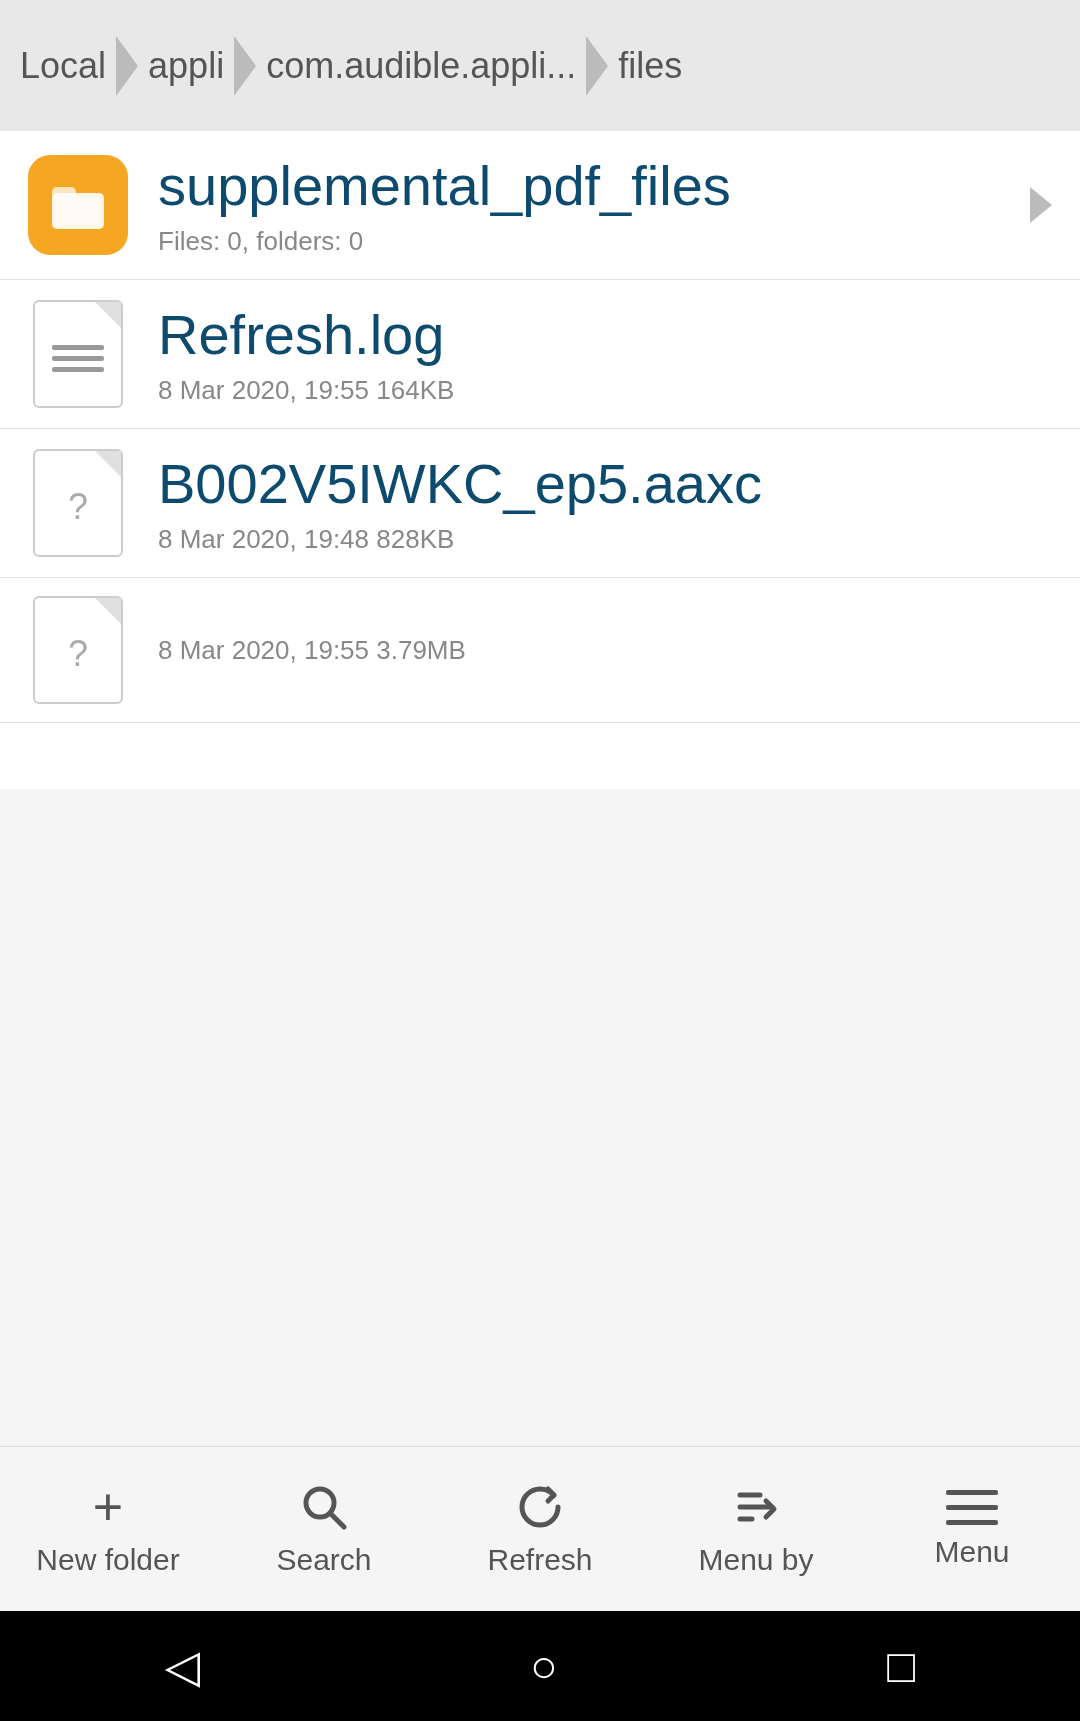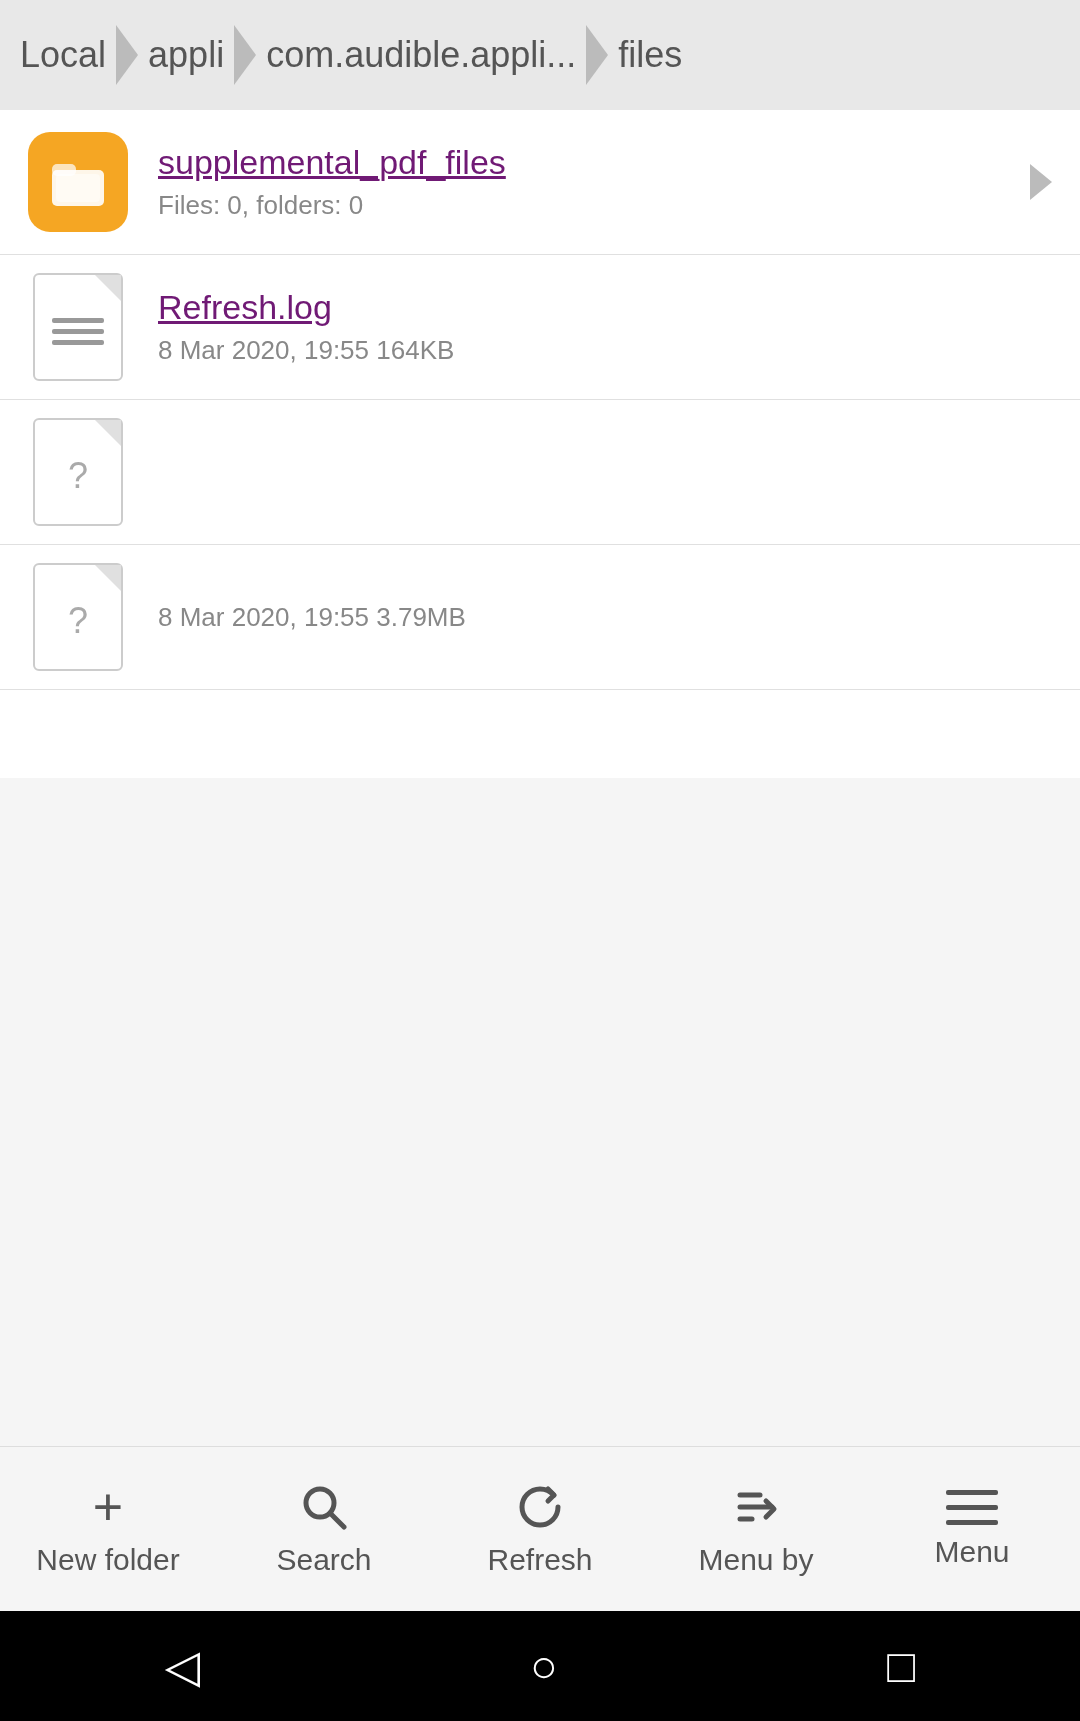--- a/index.html
+++ b/index.html
@@ -12,21 +12,21 @@
       display: flex;
       flex-direction: column;
       overflow: hidden;
     }
 
     
     .breadcrumb {
       background: #e8e8e8;
       display: flex;
       align-items: center;
-      height: 110px;
+      height: 131px;
       padding: 0 20px;
       flex-shrink: 0;
     }
 
     .breadcrumb-item {
       display: flex;
       align-items: center;
       font-size: 36px;
       color: #555;
     }
@@ -124,25 +124,24 @@
       height: 5px;
       background: #999;
       border-radius: 2px;
     }
 
     .file-info {
       flex: 1;
     }
 
     .file-name {
-      font-size: 34px;
-      color: #701a75;
+      font-size: 56px;
+      color: #0c4a6e;
       font-weight: 400;
       margin-bottom: 8px;
-      text-decoration: underline;
     }
 
     .file-meta {
       font-size: 26px;
       color: #888;
     }
 
     .file-chevron {
       width: 0;
       height: 0;
@@ -278,20 +277,24 @@
       <div class="file-meta">8 Mar 2020, 19:55 164KB</div>
     </div>
   </div>
 
   <div class="file-item">
     <div class="file-icon">
       <div class="generic-file-wrap">
         <span class="file-question">?</span>
       </div>
     </div>
+    <div class="file-info">
+      <div class="file-name">B002V5IWKC_ep5.aaxc</div>
+      <div class="file-meta">8 Mar 2020, 19:48 828KB</div>
+    </div>
   </div>
 
   <div class="file-item">
     <div class="file-icon">
       <div class="generic-file-wrap">
         <span class="file-question">?</span>
       </div>
     </div>
     <div class="file-info">
       <div class="file-meta">8 Mar 2020, 19:55 3.79MB</div>

